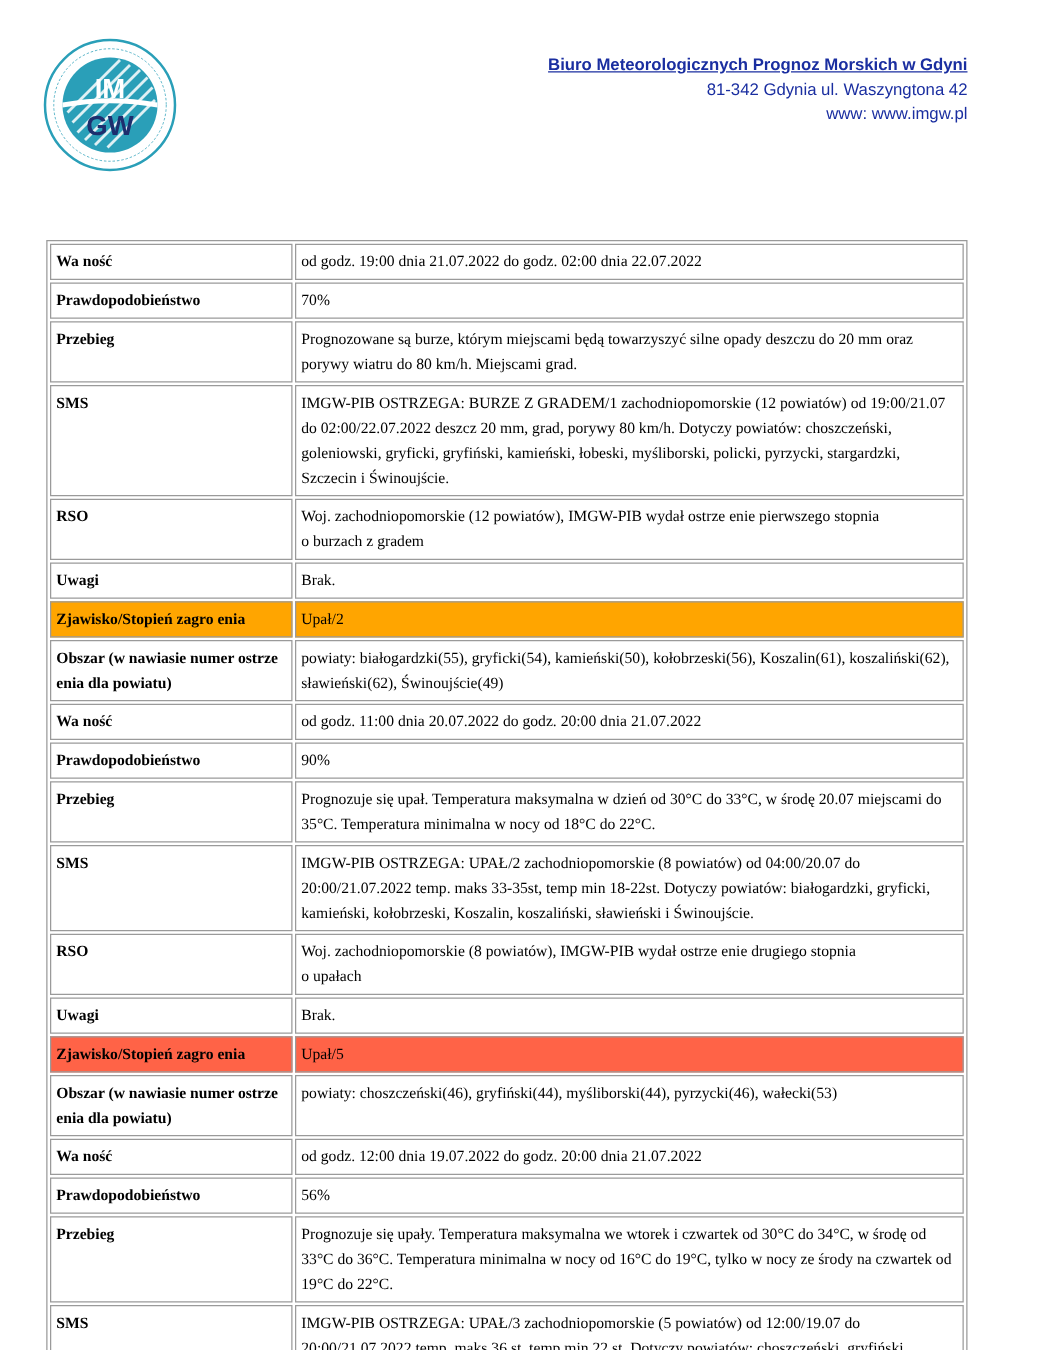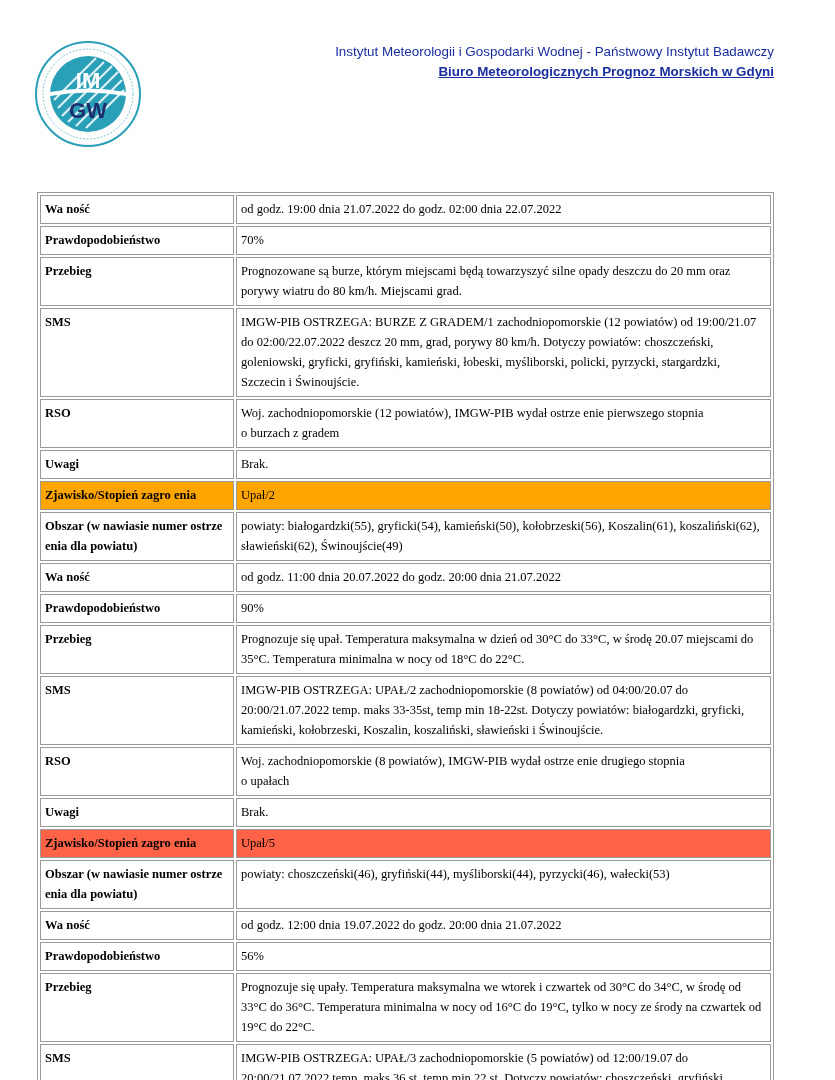--- a/index.html
+++ b/index.html
@@ -1,17 +1,17 @@
 <!DOCTYPE html>
 <html><head>
 <meta charset="utf-8">
 <style>
   html, body { margin: 0; padding: 0; background: #ffffff; }
   body { width: 835px; height: 1080px; position: relative; overflow: hidden; font-family: "Liberation Serif", serif; color: #000; }
-  .logo { position: absolute; left: 34px; top: 40px; width: 108px; height: 108px; }
+  .logo { position: absolute; left: 34px; top: 30px; width: 108px; height: 108px; }
   .header { position: absolute; right: 61px; top: 42px; text-align: right; font-family: "Liberation Sans", sans-serif; font-size: 13.4px; color: #1a2ea0; line-height: 19.6px; }
   .header .bold { font-weight: bold; text-decoration: underline; }
   table.warn { position: absolute; left: 37px; top: 192px; width: 737px; border-collapse: separate; border-spacing: 2px; border: 1px solid #9a9a9a; font-size: 12.5px; }
   table.warn td { border: 1px solid #9a9a9a; padding: 3px 4px 4px 4px; vertical-align: top; line-height: 20px; }
   table.warn td.lbl { width: 184px; font-weight: bold; margin-left: 38px; }
   tr.orange td { background: #ffa500; }
   tr.red td { background: #ff6347; }
 </style>
 </head>
 <body>
@@ -29,22 +29,23 @@
         <line x1="52" y1="88" x2="90" y2="50"></line>
     </g>
     <path d="M16 52 Q54 45 92 52 L92 56 Q54 49 16 56 Z" fill="#ffffff"></path>
     <text x="54" y="48" text-anchor="middle" font-family="Liberation Sans, sans-serif" font-weight="bold" font-size="22" fill="#ffffff">IM</text>
     <text x="54" y="78" text-anchor="middle" font-family="Liberation Sans, sans-serif" font-weight="bold" font-size="22" fill="#1d2e6e">GW</text>
     <circle cx="54" cy="54" r="45" fill="none" stroke="#2a9fb8" stroke-width="0.6" stroke-dasharray="2 1.5"></circle>
   </svg>
 </div>
 
 <div class="header">
-  <div>Instytut Meteorologii i Gospodarki Wodnej - Państwowy Instytut Badawczy</div>
   <div class="bold">Biuro Meteorologicznych Prognoz Morskich w Gdyni</div>
+  <div>81-342 Gdynia ul. Waszyngtona 42</div>
+  <div>www: www.imgw.pl</div>
 </div>
 
 <table class="warn">
   <tbody id="warn-body">
       <tr>
         <td class="lbl">Wa  ność</td>
         <td>od godz. 19:00 dnia 21.07.2022 do godz. 02:00 dnia 22.07.2022</td>
       </tr>
       <tr>
         <td class="lbl">Prawdopodobieństwo</td>

